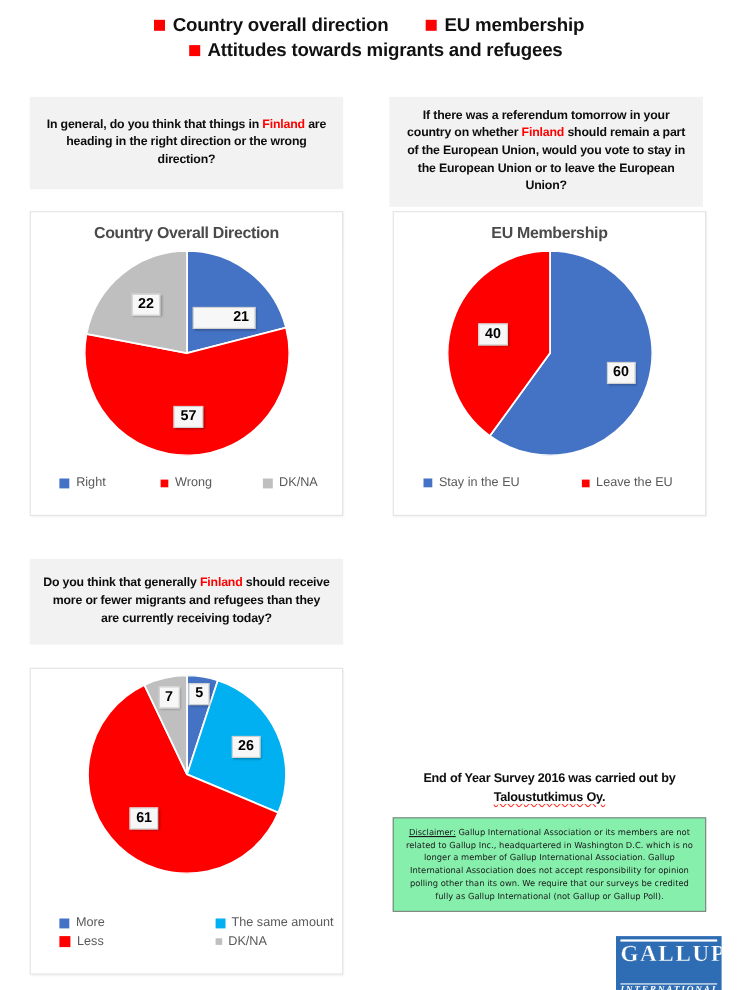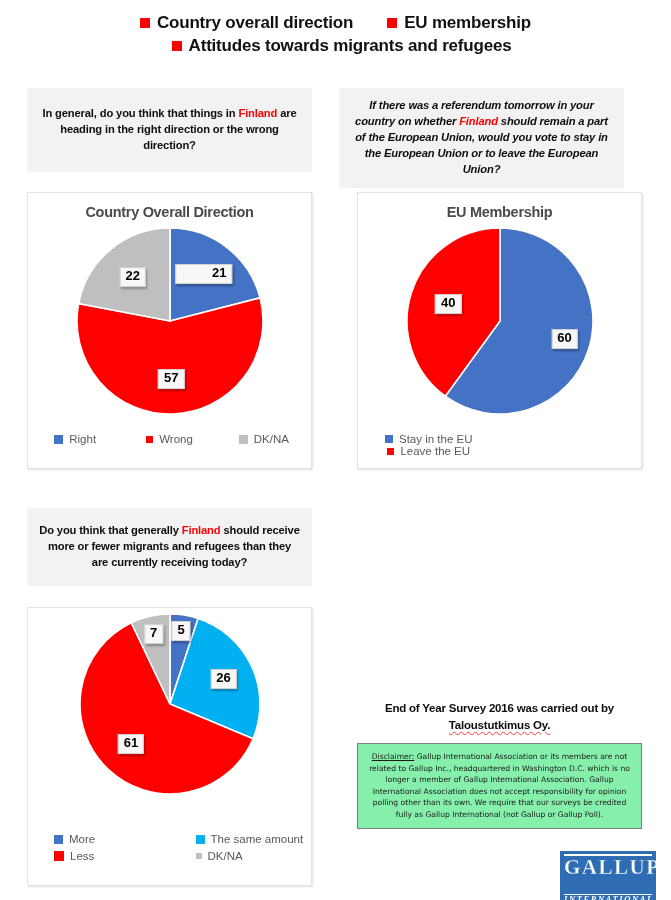--- a/index.html
+++ b/index.html
@@ -64,21 +64,21 @@
   .qtext {
     font-size: 11.2px;
     font-weight: bold;
     line-height: 1.42;
     color: #0d0d0d;
     letter-spacing: -0.15px;
   }
   .hl { color: #FF0000; }
 
   #q1 { left: 27px;  top: 88px;  width: 285px; height: 84px; }
-  #q2 { left: 339px; top: 88px;  width: 285px; height: 100px; font-style: italic; }
+  #q2 { left: 354px; top: 88px;  width: 285px; height: 100px; }
   #q3 { left: 27px;  top: 508px; width: 285px; height: 78px; }
 
   
   .panel {
     position: absolute;
     background: #ffffff;
     border: 1px solid #e3e3e3;
     box-sizing: border-box;
     box-shadow: 1px 1px 2px rgba(0,0,0,0.12);
   }
@@ -130,21 +130,21 @@
     color: #595959;
     white-space: nowrap;
   }
   .legend-sq {
     display: inline-block;
     flex: 0 0 auto;
   }
 
   #legend1 { top: 240px; }
   #legend1 .legend-item { width: 33.33%; justify-content: center; }
-  #legend2 { top: 240px; flex-direction: column; }
+  #legend2 { top: 240px; }
   #legend2 .legend-item { width: 50%; justify-content: center; }
   #legend3 { top: 225px; row-gap: 5px; }
   #legend3 .legend-item { width: 50%; box-sizing: border-box; padding-left: 26px; justify-content: flex-start; }
 
   
   .survey-credit {
     position: absolute;
     left: 357px; top: 700px;
     width: 285px;
     text-align: center;
@@ -267,21 +267,21 @@
 </div>
 
 <div class="panel" id="panel1">
   <div class="chart-title">Country Overall Direction</div>
   <div class="pie-wrap" id="pie1" style="width: 186px; height: 186px; margin-top: 8px;">
       <svg width="186" height="186" viewBox="0 0 186 186">
         <path d="M 93 93 L 93 0 A 93 93 0 0 1 183.0782339849627 69.87184049366849 Z" fill="#4472C4" stroke="#ffffff" stroke-width="1.6"></path>
         <path d="M 93 93 L 183.0782339849627 69.87184049366849 A 93 93 0 1 1 1.6472856822319244 75.57353774352772 Z" fill="#FF0000" stroke="#ffffff" stroke-width="1.6"></path>
         <path d="M 93 93 L 1.6472856822319244 75.57353774352772 A 93 93 0 0 1 92.9999999999999 0 Z" fill="#BFBFBF" stroke="#ffffff" stroke-width="1.6"></path>
       </svg>
-      <div class="slice-label" style="left: 127.2px; top: 46px; padding-left: 36px;">21</div>
+      <div class="slice-label" style="left: 127.2px; top: 61px; padding-left: 36px;">21</div>
       <div class="slice-label" style="left: 94.8111px; top: 150.632px;">57</div>
       <div class="slice-label" style="left: 56.2461px; top: 48.5722px;">22</div>
     </div>
   <div class="legend" id="legend1">
       <span class="legend-item">
         <span class="legend-sq" style="width: 9px; height: 9px; background: rgb(68, 114, 196);"></span>
         <span>Right</span>
       </span>
       <span class="legend-item">
         <span class="legend-sq" style="width: 7px; height: 7px; background: rgb(255, 0, 0);"></span>

